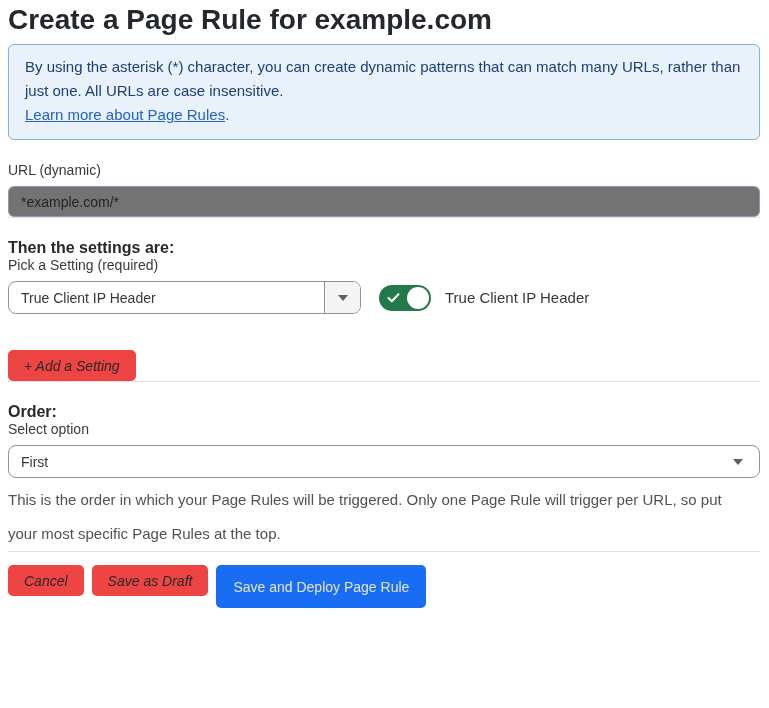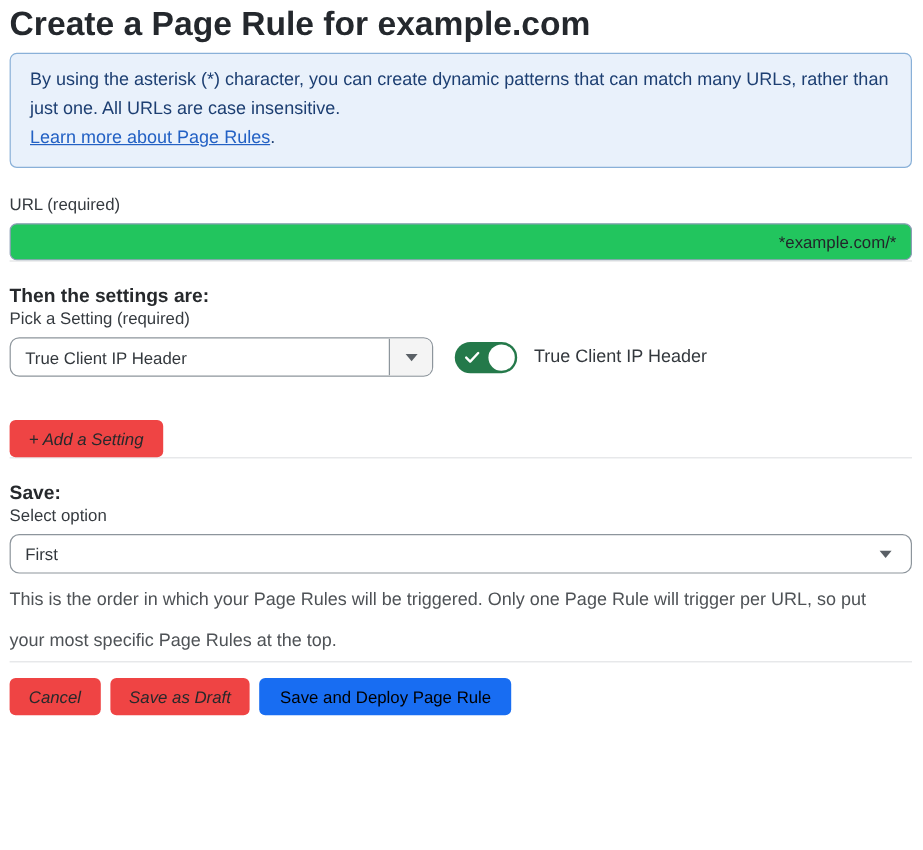--- a/index.html
+++ b/index.html
@@ -45,29 +45,28 @@
     font-size: 14px;
     line-height: 17px;
     color: #363b40;
     margin: 0 0 7px 0;
   }
 
   .url-input {
     display: block;
     width: 100%;
     height: 31px;
-    background: #22c55e;
+    background: #737373;
     border: 1px solid #8a9db4;
     border-radius: 6px;
     padding: 0 12px;
     font-size: 14px;
     color: #22262a;
     font-family: inherit;
     outline: none;
-    text-align: right;
   }
 
   hr.divider {
     border: none;
     border-top: 1px solid #e1e3e5;
     margin: 0;
   }
   .divider-1 { margin-top: 39px; }
   .divider-2 { margin-top: 14px; }
   .divider-3 { margin-top: 12px; }
@@ -183,41 +182,41 @@
 
   .footer-row {
     display: flex;
     gap: 8px;
     margin-top: 13px;
   }
   .blue-btn {
     background: #186df2;
     border: none;
     border-radius: 5px;
-    height: 31px;
+    height: 43px;
     padding: 0 17px;
     font-size: 14px;
-    color: #000000;
+    color: #e5e5e5;
     font-family: inherit;
     cursor: pointer;
   }
 </style>
 </head>
 <body>
 
 <div class="page">
 
   <h1 class="page-title">Create a Page Rule for example.com</h1>
 
   <div class="info-box">
     <div class="info-body">By using the asterisk (*) character, you can create dynamic patterns that can match many URLs, rather than just one. All URLs are case insensitive.</div>
     <div class="info-link-line"><a class="info-link" href="#">Learn more about Page Rules</a><span class="info-suffix">.</span></div>
   </div>
 
-  <label class="field-label">URL (required)</label>
+  <label class="field-label">URL (dynamic)</label>
   <input class="url-input" type="text" value="*example.com/*" style="">
 
   <hr class="divider divider-1">
 
   <h2 class="section-heading mb-22">Then the settings are:</h2>
 
   <label class="field-label">Pick a Setting (required)</label>
 
   <div class="setting-row">
     <div class="select-box setting">
@@ -234,21 +233,21 @@
       </span>
       <span class="toggle-knob"></span>
     </div>
     <span class="toggle-label">True Client IP Header</span>
   </div>
 
   <button class="gray-btn add-setting">+ Add a Setting</button>
 
   <hr class="divider divider-2">
 
-  <h2 class="section-heading mb-22">Save:</h2>
+  <h2 class="section-heading mb-22">Order:</h2>
 
   <label class="field-label">Select option</label>
 
   <div class="select-box full">
     <span class="select-value">First</span>
     <span class="arrow-wrap">
       <span class="arrow-down"></span>
     </span>
   </div>
 

